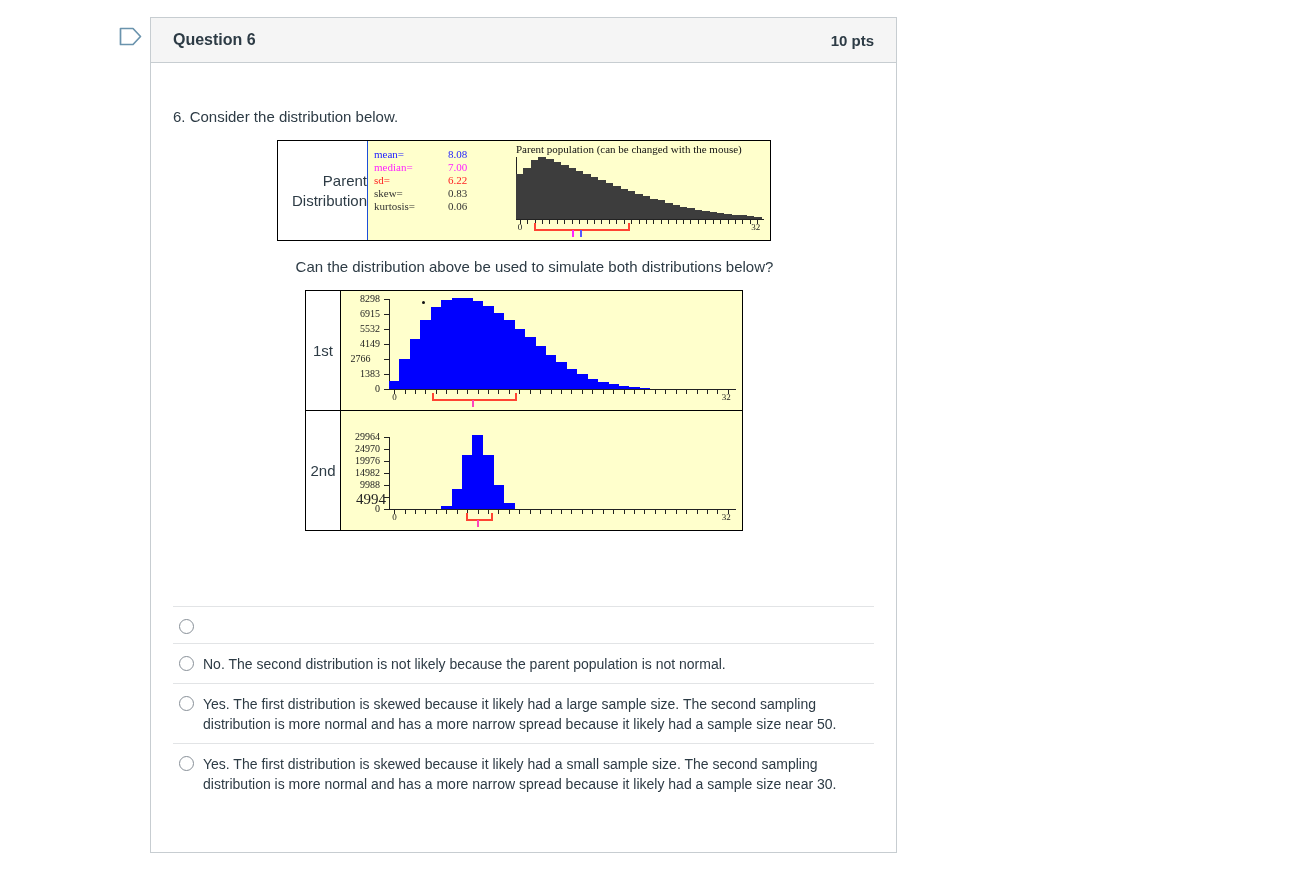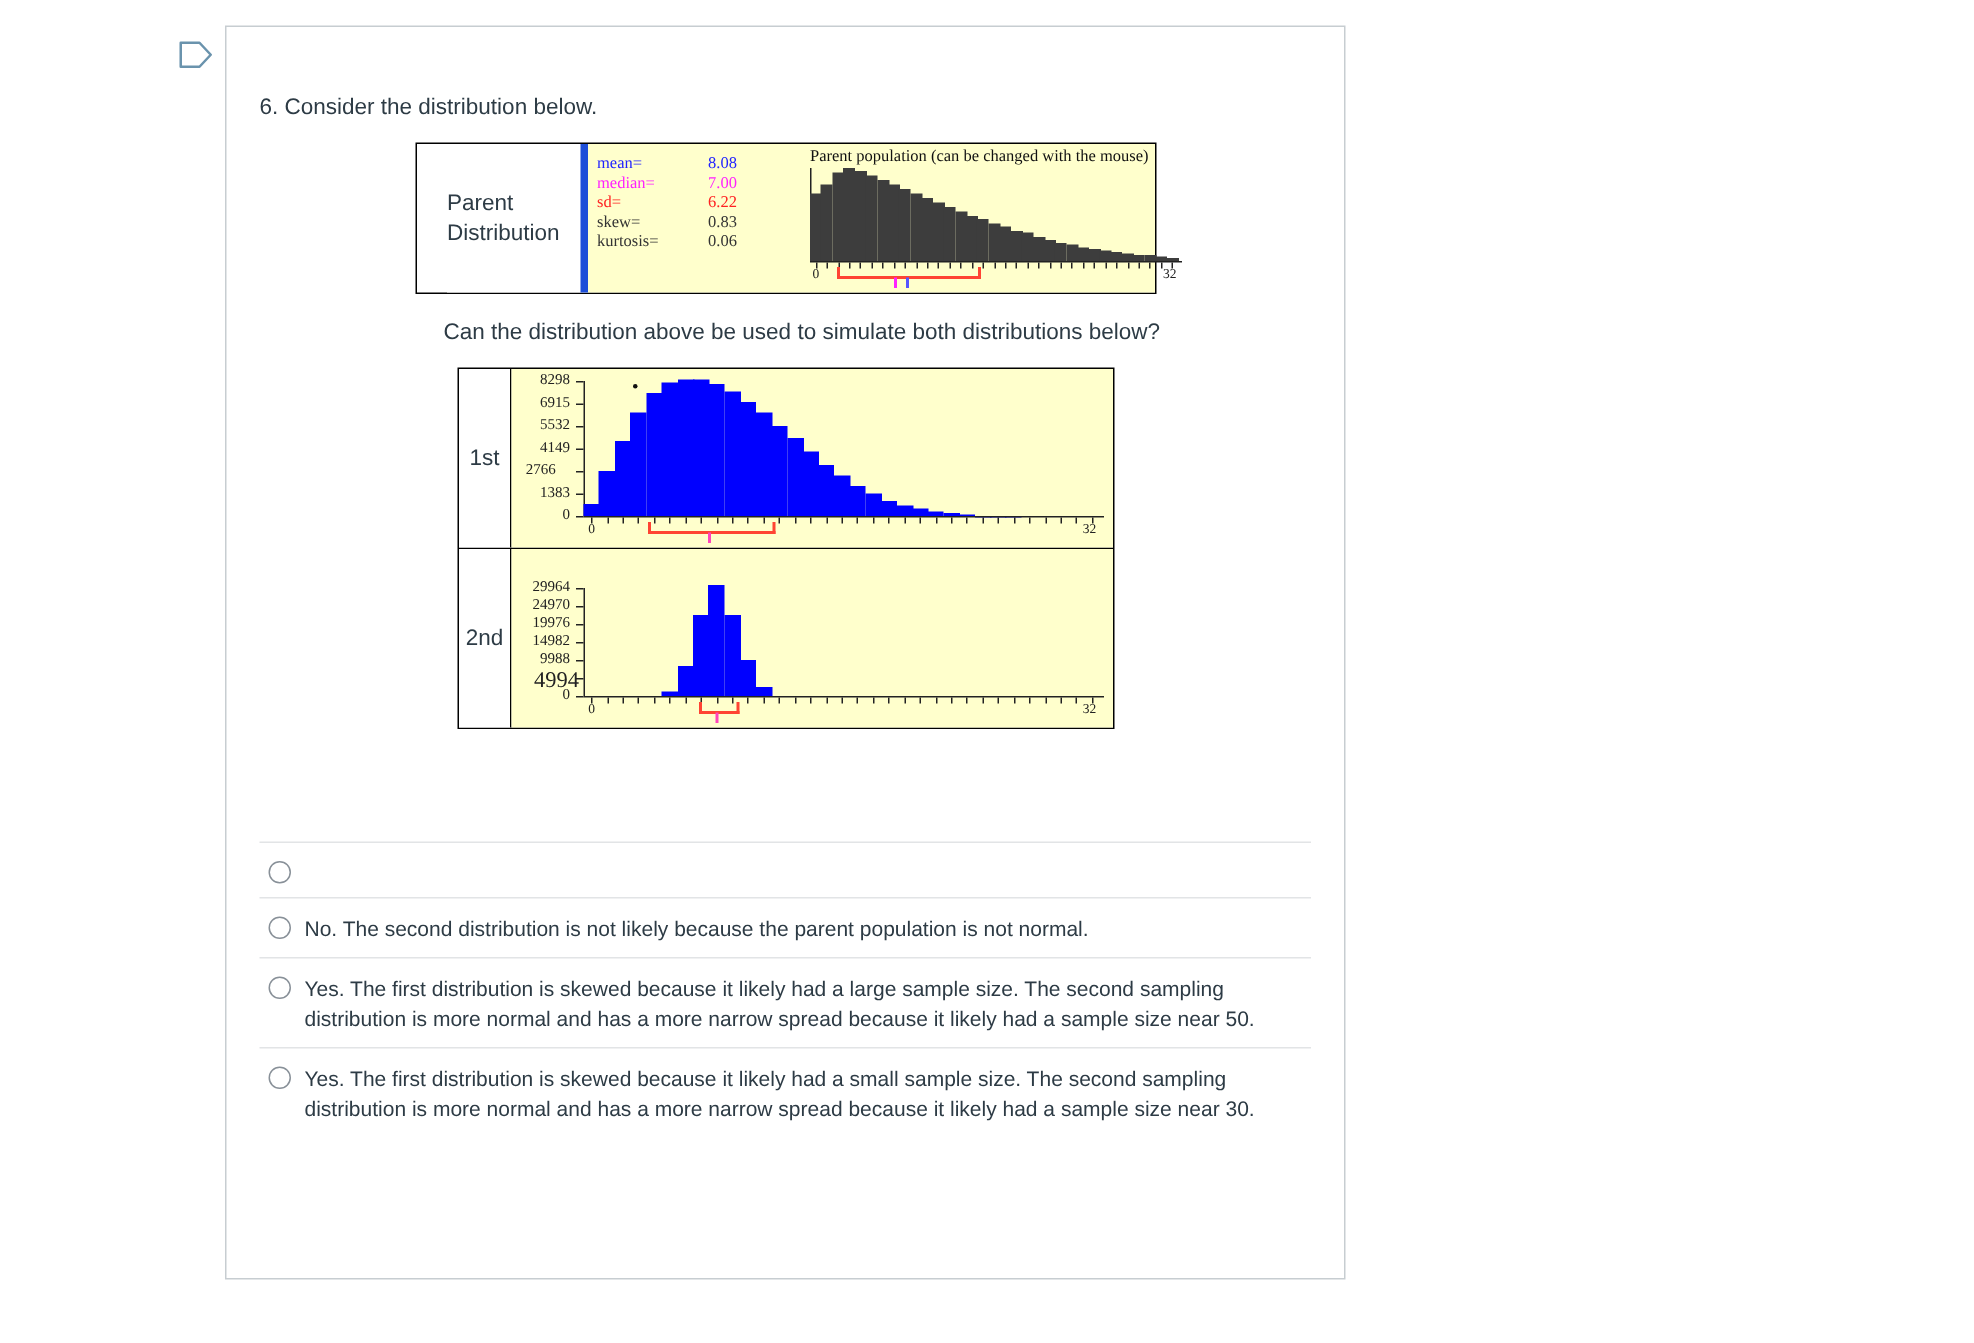--- a/index.html
+++ b/index.html
@@ -18,23 +18,23 @@
   }
   .q-title{font-weight:bold;font-size:16px;}
   .q-pts{font-size:15px;font-weight:600;}
   .intro{margin:45px 0 0 22px;font-size:15px;}
   .prompt{font-size:15px;margin:0;}
   .parent-table{
     margin:15px 0 0 126px;display:flex;width:492px;height:99px;
     border:1px solid #000;
   }
   .cell-parent{
-    width:89px;border-right:5px solid #1d4ed8;background:#fff;
-    display:flex;flex-direction:column;justify-content:center;align-items:flex-start;
-    font-size:15px;line-height:20px;margin-left:20px;
+    width:89px;border-right:1px solid #1d4ed8;background:#fff;
+    display:flex;flex-direction:column;justify-content:center;align-items:flex-end;
+    font-size:15px;line-height:20px;
   }
   .applet{flex:1;background:#ffffcc;display:flex;}
   .stats{
     width:142px;padding:7px 0 0 6px;box-sizing:border-box;
     font-family:"Liberation Serif",serif;font-size:11px;line-height:13px;
   }
   .stat-row{display:flex;}
   .stat-label{width:74px;font-family:Liberation Serif, serif;}
   .pchart{flex:1;position:relative;font-family:"Liberation Serif",serif;overflow:visible;}
   .prompt2{margin:17px 0 0 22px;text-align:center;}
@@ -59,20 +59,24 @@
 </head>
 <body>
 
 <span class="flag">
   <svg width="24" height="20" viewBox="0 0 24 20">
     <path d="M1.5 1.5 H14 L21.5 9.5 L14 17.5 H1.5 Z" fill="#ffffff" stroke="#6a93ad" stroke-width="1.7" stroke-linejoin="round"></path>
   </svg>
 </span>
 
 <div class="card">
+  <div class="card-header">
+    <span class="q-title">Question 6</span>
+    <span class="q-pts">10 pts</span>
+  </div>
 
   <p class="intro">6. Consider the distribution below.</p>
 
   <div class="parent-table">
     <div class="cell-parent">
       <div>Parent</div>
       <div>Distribution</div>
     </div>
     <div class="applet">
       <div class="stats">

